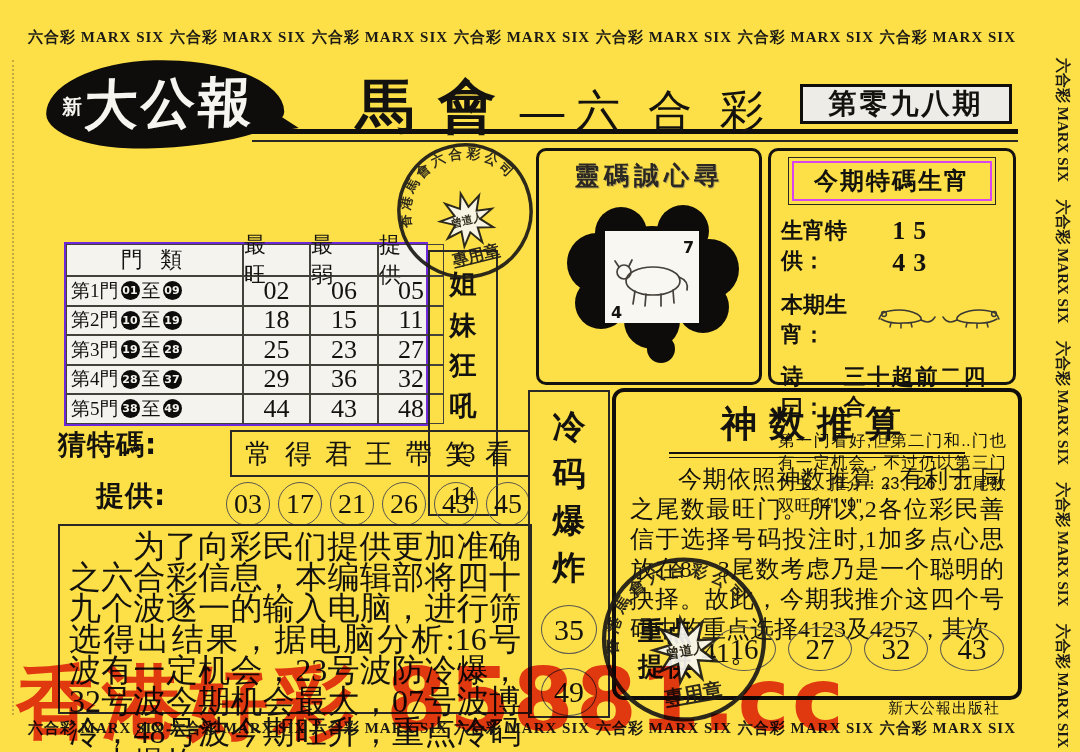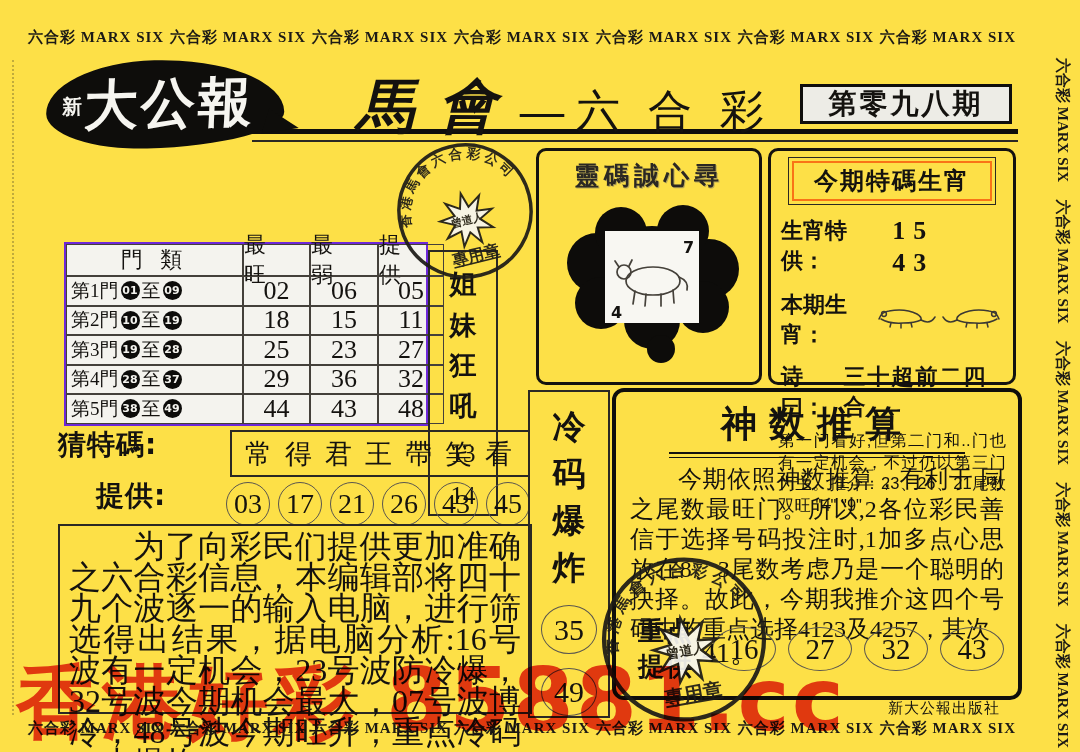--- a/index.html
+++ b/index.html
@@ -21,21 +21,21 @@
   #masthead {
     position:absolute; left:46px; top:60px; width:238px; height:88px; background:#0e0d0b;
     border-radius:46% 54% 58% 42% / 58% 62% 38% 42%; transform:rotate(-1.5deg);
     display:flex; align-items:center; z-index:3;
   }
   #masthead:after { content:""; position:absolute; right:-14px; bottom:6px; width:0; height:0;
     border-left:34px solid #0e0d0b; border-top:10px solid transparent; border-bottom:16px solid transparent; transform:rotate(18deg); }
   #masthead .prefix { color:#f6f5f0; font-size:20px; font-weight:bold; margin:0 2px 0 16px; }
   #masthead .name { color:#f6f5f0; font-size:54px; font-weight:bold; letter-spacing:3px; transform:skewX(-4deg); }
   #paper-title { position:absolute; left:356px; top:68px; display:flex; align-items:baseline; z-index:2; }
-  #paper-title .t-left { font-size:58px; font-weight:900; font-style:italic; letter-spacing:24px; }
+  #paper-title .t-left { font-size:58px; font-weight:900; letter-spacing:24px; }
   #paper-title .t-dash { font-size:44px; font-weight:bold; margin:0 2px 0 0; }
   #paper-title .t-right { font-size:44px; font-weight:500; letter-spacing:28px; margin-left:10px; }
   #issue-box { position:absolute; left:800px; top:84px; width:212px; height:40px; border:3px solid #0f0e0c;
     background:#edece6; display:flex; align-items:center; justify-content:center;
     font-family:"DejaVu Sans","Liberation Sans",sans-serif; font-weight:900; font-size:28px; letter-spacing:3px; }
   .rule1 { position:absolute; left:252px; top:129px; width:766px; height:5px; background:#0f0e0c; }
   .rule2 { position:absolute; left:252px; top:140px; width:766px; height:2px; background:#2a2824; }
   
   #five-heading { position:absolute; left:86px; top:186px; font-size:30px; font-weight:700; letter-spacing:4px;
     color:#5d5953; text-shadow:0 0 1px #fff, 1px 1px 0 rgba(255,255,255,.7); z-index:1; }
@@ -71,21 +71,21 @@
   #analysis-box p { text-indent:2em; }
   
   #spirit-box { position:absolute; left:536px; top:148px; width:226px; height:237px; border:3px solid #14120f;
     border-radius:10px; z-index:2; }
   #spirit-title { text-align:center; margin-top:8px; font-size:25px; font-weight:700; letter-spacing:5px; color:#2b2823;
     text-shadow:1px 1px 0 rgba(120,115,105,.5); }
   #spirit-cloud { position:absolute; left:10px; top:40px; }
   
   #zodiac-box { position:absolute; left:768px; top:148px; width:248px; height:237px; border:3px solid #14120f;
     border-radius:10px; z-index:2; padding-top:8px; }
-  #zodiac-title { width:200px; margin:2px auto 10px; border:2px solid #f97316; outline:1.5px solid #2b2823; outline-offset:3px;
+  #zodiac-title { width:200px; margin:2px auto 10px; border:2px solid #d946ef; outline:1.5px solid #2b2823; outline-offset:3px;
     text-align:center; font-size:24px; font-weight:800; letter-spacing:2px; padding:2px 0; }
   .z-line { padding:0 10px; margin-top:12px; font-size:22px; font-weight:700; display:flex; align-items:center; }
   .z-line .z-nums { font-size:26px; font-weight:600; letter-spacing:8px; margin-left:8px; }
   .z-line .z-poem { font-size:22px; letter-spacing:2px; font-weight:600; }
   #zodiac-note { margin-top:8px; padding:0 7px; font-family:"Liberation Sans","DejaVu Sans",sans-serif;
     font-size:16.5px; line-height:21.5px; text-align:justify; }
   .rat { margin-left:4px; }
   
   #cold-box { position:absolute; left:528px; top:390px; width:82px; height:328px; border:2px solid #2a2824;
     display:flex; flex-direction:column; align-items:center; padding-top:12px; z-index:2; }

